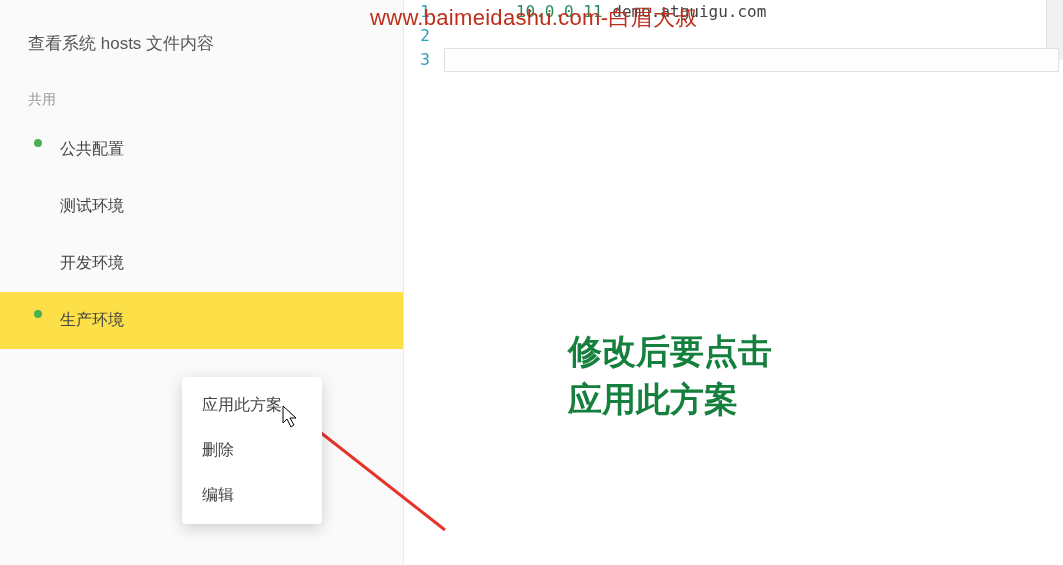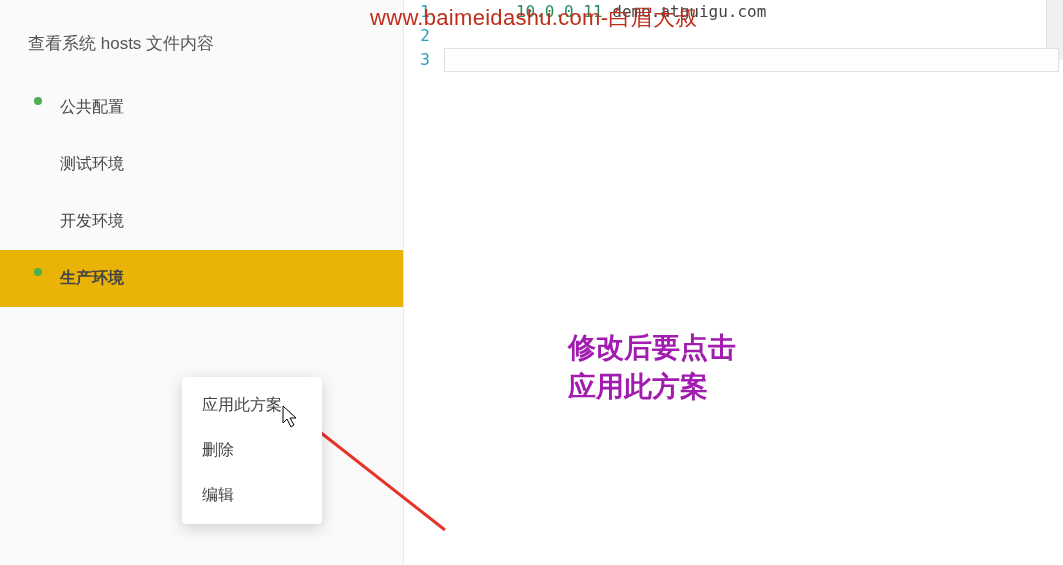--- a/index.html
+++ b/index.html
@@ -44,22 +44,21 @@
     .nav-item.has-dot::before {
       content: "";
       position: absolute;
       left: 34px;
       width: 8px;
       height: 8px;
       border-radius: 50%;
       background: #4caf50;
     }
     .nav-item.selected {
-      background: #eab308;
-      font-weight: bold;
+      background: #fde047;
     }
     .editor-area {
       flex: 1;
       position: relative;
       font-family: Consolas, Monaco, monospace;
       font-size: 16px;
     }
     .line {
       display: flex;
       height: 24px;
@@ -129,23 +128,23 @@
       position: absolute;
       left: 285px;
       top: 400px;
       z-index: 8;
       pointer-events: none;
     }
     .annotation-text {
       position: absolute;
       left: 568px;
       top: 328px;
-      font-size: 28px;
+      font-size: 34px;
       font-weight: 700;
-      color: #a21caf;
+      color: #15803d;
       line-height: 1.4;
       z-index: 6;
       pointer-events: none;
     }
     .scrollbar-stub {
       position: absolute;
       right: 0;
       top: 0;
       width: 17px;
       height: 60px;
@@ -153,20 +152,21 @@
       border-left: 1px solid #e0e0e0;
     }
   </style>
 </head>
 <body>
 
 <div class="container">
   <div class="sidebar">
     <div class="sidebar-title">查看系统 hosts 文件内容</div>
 
+    <div class="section-label">共用</div>
     <div class="nav-item has-dot">
       <span>公共配置</span>
     </div>
 
     <div class="nav-item">
       <span>测试环境</span>
     </div>
     <div class="nav-item">
       <span>开发环境</span>
     </div>

